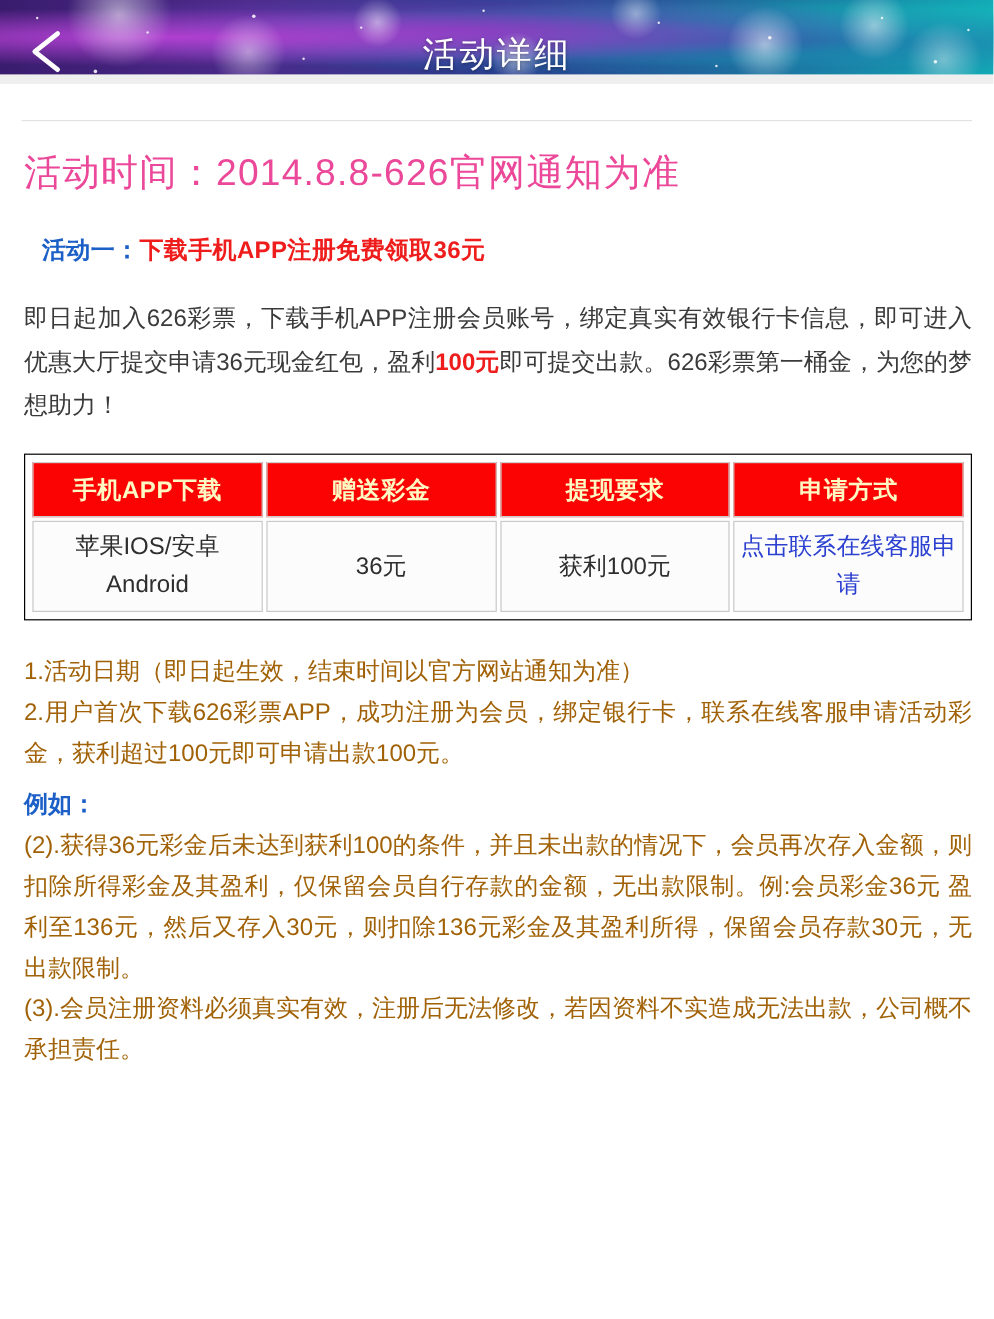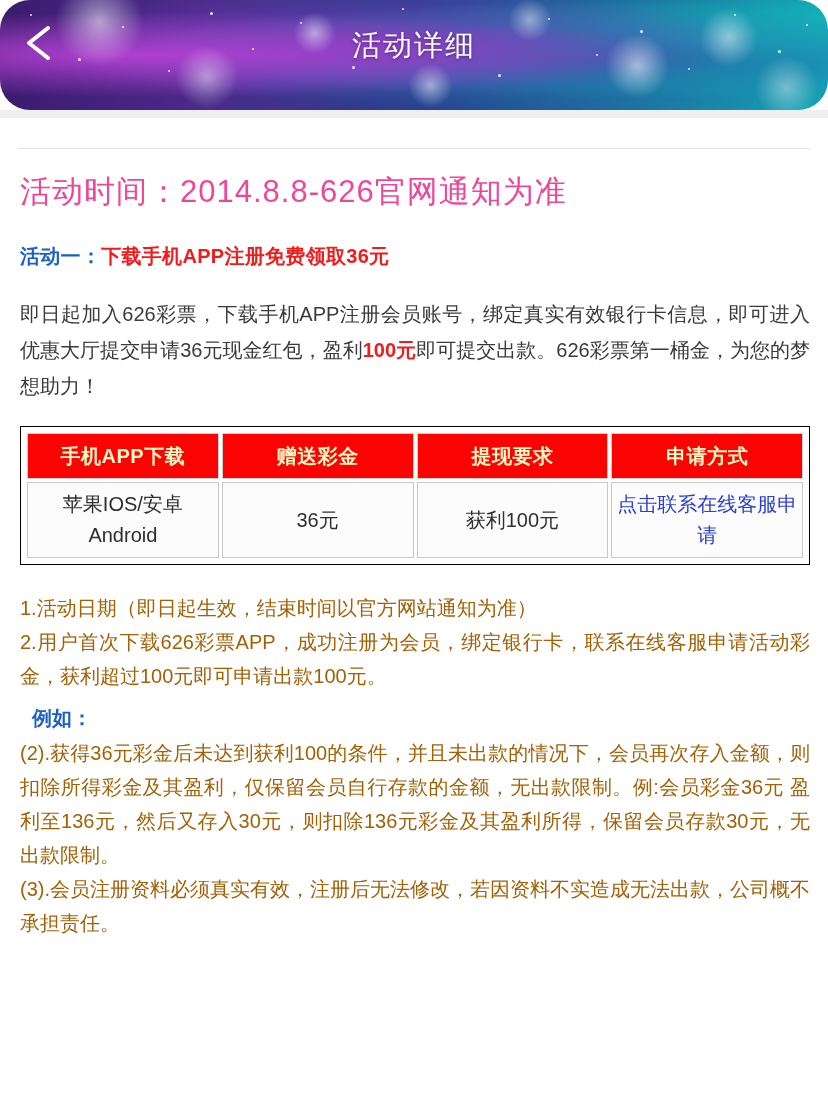--- a/index.html
+++ b/index.html
@@ -10,37 +10,36 @@
     width: 828px;
     height: 1099px;
     background: #ffffff;
     font-family: "Liberation Sans", sans-serif;
     overflow: hidden;
   }
 
   
   .header {
     position: relative;
-    height: 110px;
+    height: 62px;
     background:
       radial-gradient(circle at 12% 20%, rgba(255,255,255,0.55) 0%, rgba(255,255,255,0) 6%),
       radial-gradient(circle at 25% 70%, rgba(255,255,255,0.45) 0%, rgba(255,255,255,0) 5%),
       radial-gradient(circle at 38% 30%, rgba(255,255,255,0.5) 0%, rgba(255,255,255,0) 4%),
       radial-gradient(circle at 52% 78%, rgba(255,255,255,0.5) 0%, rgba(255,255,255,0) 5%),
       radial-gradient(circle at 64% 18%, rgba(255,255,255,0.45) 0%, rgba(255,255,255,0) 4%),
       radial-gradient(circle at 77% 60%, rgba(255,255,255,0.55) 0%, rgba(255,255,255,0) 5%),
       radial-gradient(circle at 88% 34%, rgba(255,255,255,0.5) 0%, rgba(255,255,255,0) 4%),
       radial-gradient(circle at 95% 80%, rgba(255,255,255,0.4) 0%, rgba(255,255,255,0) 4%),
       radial-gradient(ellipse at 18% 50%, #b03fd0 0%, rgba(120,40,160,0) 55%),
       radial-gradient(ellipse at 46% 40%, #6a3fb5 0%, rgba(60,40,140,0) 60%),
       radial-gradient(ellipse at 72% 55%, #1f6fa8 0%, rgba(20,90,150,0) 60%),
       radial-gradient(ellipse at 92% 45%, #17c4c0 0%, rgba(20,180,180,0) 60%),
       linear-gradient(90deg, #3a1c6e 0%, #4b2a8a 25%, #2a3f8f 50%, #1d6f9e 75%, #12a9b5 100%);
     overflow: hidden;
-    border-radius: 30px;
   }
   .star {
     position: absolute;
     background: #ffffff;
     border-radius: 50%;
     opacity: 0.85;
   }
   .header-title {
     position: absolute;
     left: 0;
@@ -88,21 +87,21 @@
     color: #ec4899;
     padding: 22px 0 0 2px;
     letter-spacing: 1px;
   }
   .act-line {
     padding: 30px 0 0 2px;
     font-size: 20px;
     font-weight: bold;
     letter-spacing: 0.3px;
   }
-  .act-label { color: #1b5fc7; }
+  .act-label { color: #1b5fc7; margin-left: 15px; }
   .act-text { color: #ef1c1c; }
 
   .para {
     font-size: 20px;
     line-height: 36px;
     color: #3a3a3a;
     padding: 26px 0 0 2px;
     text-align: justify;
   }
   .hl-red { color: #ef1c1c; font-weight: bold; }
@@ -152,21 +151,20 @@
     color: #a16207;
     padding: 0 0 0 2px;
     text-align: justify;
   }
   .block-top { padding-top: 26px; }
   .eg-head {
     color: #1b5fc7;
     font-weight: bold;
     font-size: 20px;
     padding: 12px 0 4px 2px;
-    margin-left: 12px;
   }
 </style>
 </head>
 <body>
 
 <div class="header">
   <span class="star" style="left:30px;top:14px;width:2px;height:2px;"></span>
   <span class="star" style="left:78px;top:58px;width:3px;height:3px;"></span>
   <span class="star" style="left:122px;top:26px;width:2px;height:2px;"></span>
   <span class="star" style="left:168px;top:70px;width:2px;height:2px;"></span>

